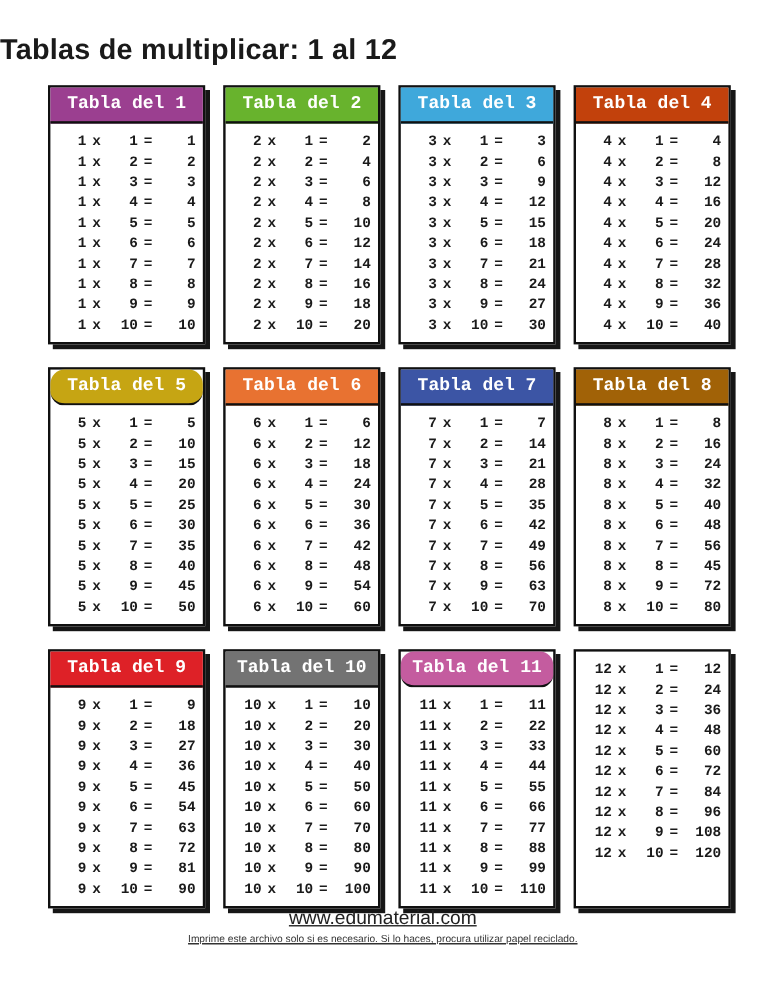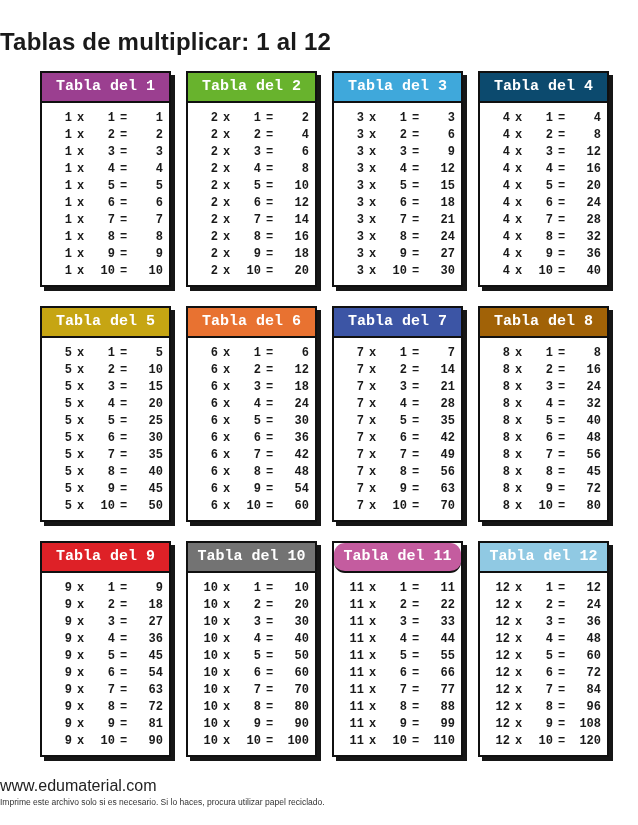--- a/index.html
+++ b/index.html
@@ -59,22 +59,23 @@
     font-size: 12px;
     font-weight: bold;
     color: #1a1a1a;
   }
   .mrow .c0 { text-align: right; }
   .mrow .c1 { text-align: center; }
   .mrow .c2 { text-align: right; }
   .mrow .c3 { text-align: center; }
   .mrow .c4 { text-align: right; }
   .footer {
-    margin-top: 20px;
-    text-align: left;
+    margin-top: 0;
+    text-align: center;
+    text-decoration: underline;
   }
   .footer-site {
     font-size: 16px;
     color: #222222;
     margin: 0;
   }
   .footer-note {
     font-size: 8.5px;
     color: #333333;
     margin: 2px 0 0 0;
@@ -306,21 +307,21 @@
           <div class="mrow">
             <span class="c c0">3</span>
             <span class="c c1">x</span>
             <span class="c c2">10</span>
             <span class="c c3">=</span>
             <span class="c c4">30</span>
           </div>
         </div>
       </div>
       <div class="card">
-        <div class="card-header" style="background: #0c4a6e;">Tabla del 4</div>
+        <div class="card-header" style="background: #c2410c;">Tabla del 4</div>
         <div class="card-body">
           <div class="mrow">
             <span class="c c0">4</span>
             <span class="c c1">x</span>
             <span class="c c2">1</span>
             <span class="c c3">=</span>
             <span class="c c4">4</span>
           </div>
           <div class="mrow">
             <span class="c c0">4</span>
@@ -381,21 +382,21 @@
           <div class="mrow">
             <span class="c c0">4</span>
             <span class="c c1">x</span>
             <span class="c c2">10</span>
             <span class="c c3">=</span>
             <span class="c c4">40</span>
           </div>
         </div>
       </div>
       <div class="card">
-        <div class="card-header" style="background: rgb(198, 165, 19);">Tabla del 5</div>
+        <div class="card-header" style="background: rgb(198, 165, 19); border-radius: 12px;">Tabla del 5</div>
         <div class="card-body">
           <div class="mrow">
             <span class="c c0">5</span>
             <span class="c c1">x</span>
             <span class="c c2">1</span>
             <span class="c c3">=</span>
             <span class="c c4">5</span>
           </div>
           <div class="mrow">
             <span class="c c0">5</span>
@@ -906,21 +907,20 @@
           <div class="mrow">
             <span class="c c0">11</span>
             <span class="c c1">x</span>
             <span class="c c2">10</span>
             <span class="c c3">=</span>
             <span class="c c4">110</span>
           </div>
         </div>
       </div>
       <div class="card">
-        <div class="card-header" style="background: rgb(144, 201, 227);">Tabla del 12</div>
         <div class="card-body">
           <div class="mrow">
             <span class="c c0">12</span>
             <span class="c c1">x</span>
             <span class="c c2">1</span>
             <span class="c c3">=</span>
             <span class="c c4">12</span>
           </div>
           <div class="mrow">
             <span class="c c0">12</span>

